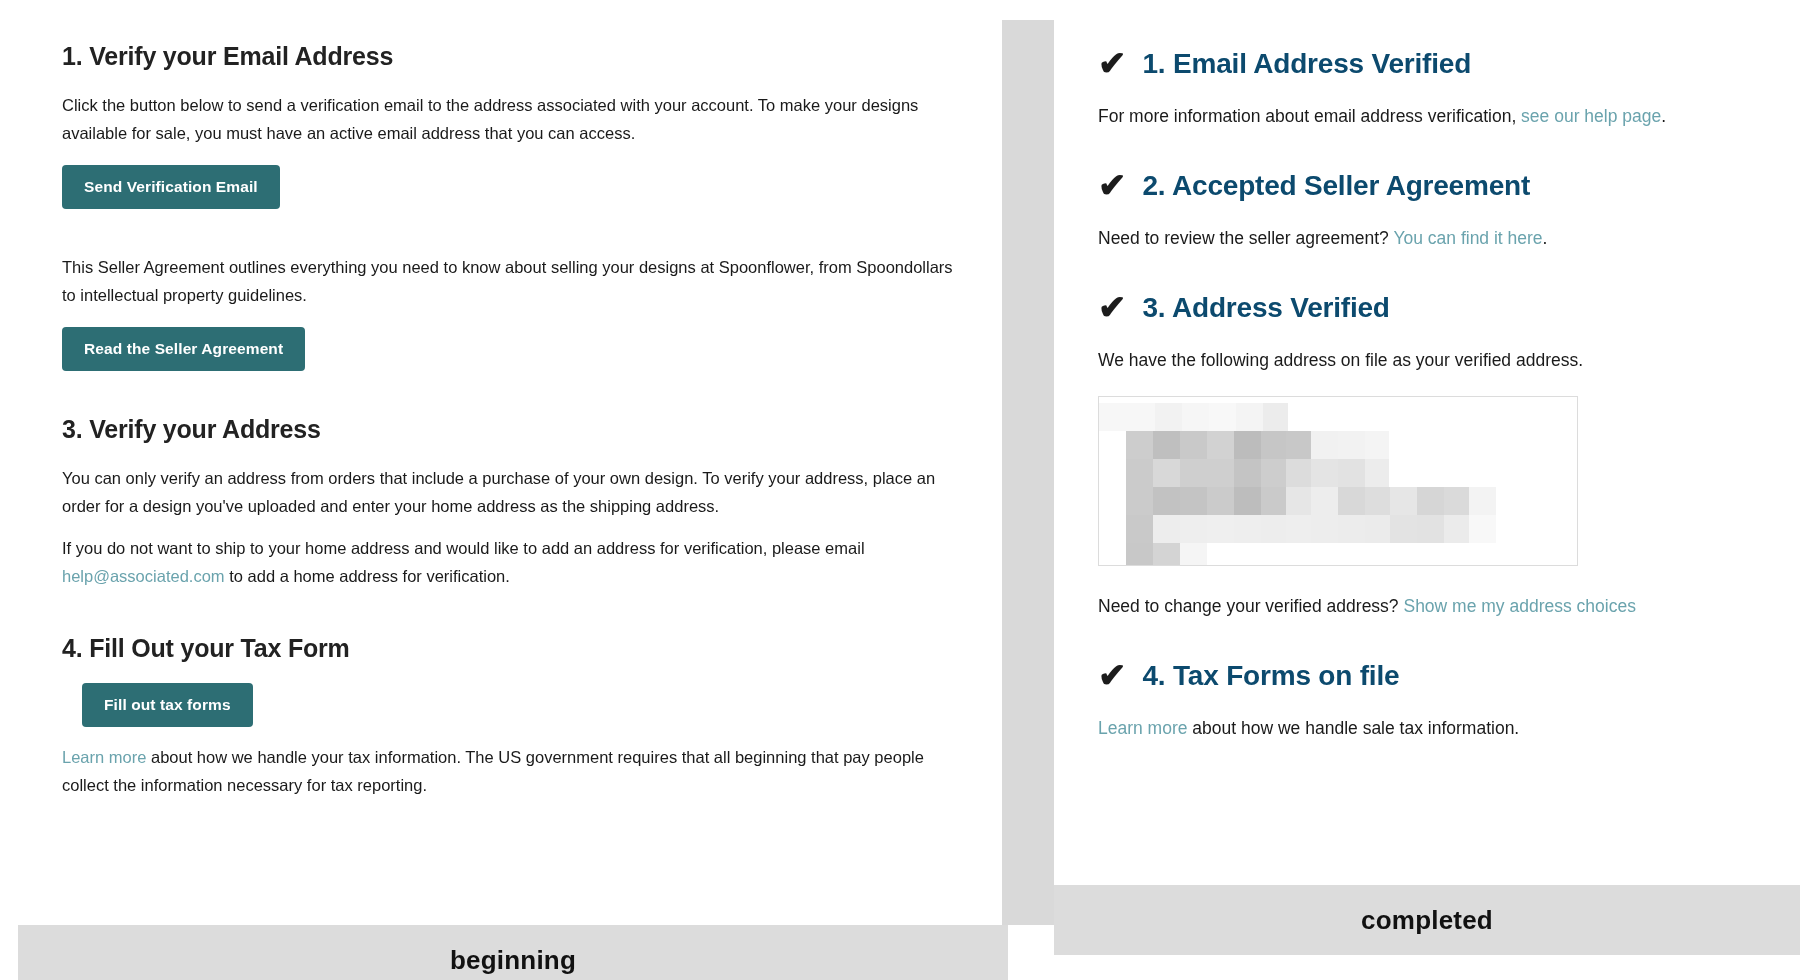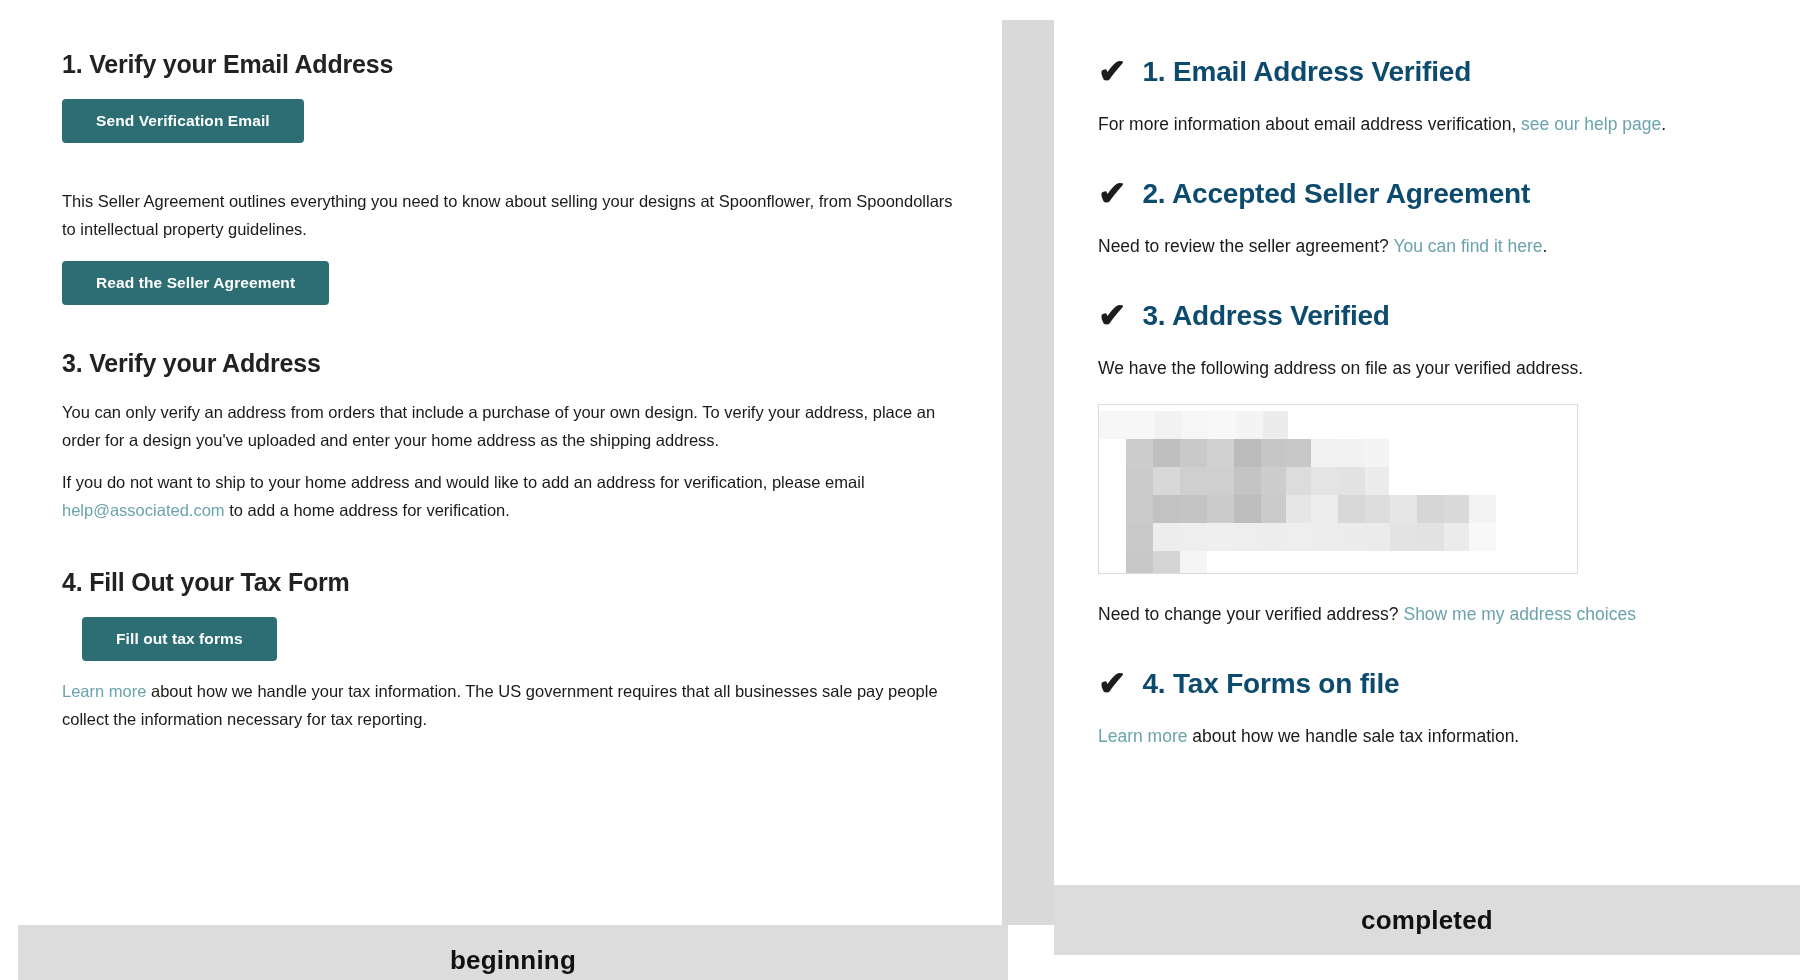--- a/index.html
+++ b/index.html
@@ -19,21 +19,21 @@
   
   #stage {
     position: absolute;
     inset: 0;
     width: 1800px;
     height: 980px;
   }
 
   .pane {
     position: absolute;
-    top: 12px;
+    top: 4px;
     background: #ffffff;
     overflow: hidden;
   }
 
   #pane-left  { left: 18px;   width: 990px;  height: 925px; }
   #pane-right { left: 1054px; width: 746px;  height: 925px; }
 
   
   #pane-divider {
     position: absolute;
@@ -90,21 +90,21 @@
   }
   .lp-para.tight { margin-bottom: 14px; }
   .btn {
     display: inline-block;
     background: #2d6e74;
     color: #ffffff;
     font-size: 15.5px;
     font-weight: bold;
     border: none;
     border-radius: 4px;
-    padding: 13px 34px;
+    padding: 13px 22px;
     cursor: pointer;
     letter-spacing: 0.1px;
   }
   .lp-section { margin-bottom: 44px; }
   .lp-section:last-child { margin-bottom: 0; }
 
   a.link, .link {
     color: #6aa3ad;
     text-decoration: none;
     cursor: pointer;
@@ -166,38 +166,39 @@
 </head>
 <body>
 
 <div id="stage">
 
   <div class="pane" id="pane-left">
     <div class="lp-inner">
 
       <div class="lp-section">
         <h2 class="lp-heading">1. Verify your Email Address</h2>
+        <p class="lp-para">Click the button below to send a verification email to the address associated with your account. To make your designs available for sale, you must have an active email address that you can access.</p>
         <button class="btn">Send Verification Email</button>
       </div>
 
       <div class="lp-section">
         <p class="lp-para">This Seller Agreement outlines everything you need to know about selling your designs at Spoonflower, from Spoondollars to intellectual property guidelines.</p>
         <button class="btn">Read the Seller Agreement</button>
       </div>
 
       <div class="lp-section">
         <h2 class="lp-heading">3. Verify your Address</h2>
         <p class="lp-para tight">You can only verify an address from orders that include a purchase of your own design. To verify your address, place an order for a design you've uploaded and enter your home address as the shipping address.</p>
         <p class="lp-para"><span>If you do not want to ship to your home address and would like to add an address for verification, please email </span><a class="link">help@associated.com</a><span> to add a home address for verification.</span></p>
       </div>
 
       <div class="lp-section">
         <h2 class="lp-heading">4. Fill Out your Tax Form</h2>
         <button class="btn" style="margin-bottom:16px;margin-left:20px;">Fill out tax forms</button>
-        <p class="lp-para"><a class="link">Learn more</a><span> about how we handle your tax information. The US government requires that all businesses sale pay people collect the information necessary for tax reporting.</span></p>
+        <p class="lp-para"><a class="link">Learn more</a><span> about how we handle your tax information. The US government requires that all beginning that pay people collect the information necessary for tax reporting.</span></p>
       </div>
 
     </div>
   </div>
 
   <div id="pane-divider"></div>
   <div id="pane-divider-line"></div>
 
   <div class="pane" id="pane-right">
     <div class="rp-inner">

